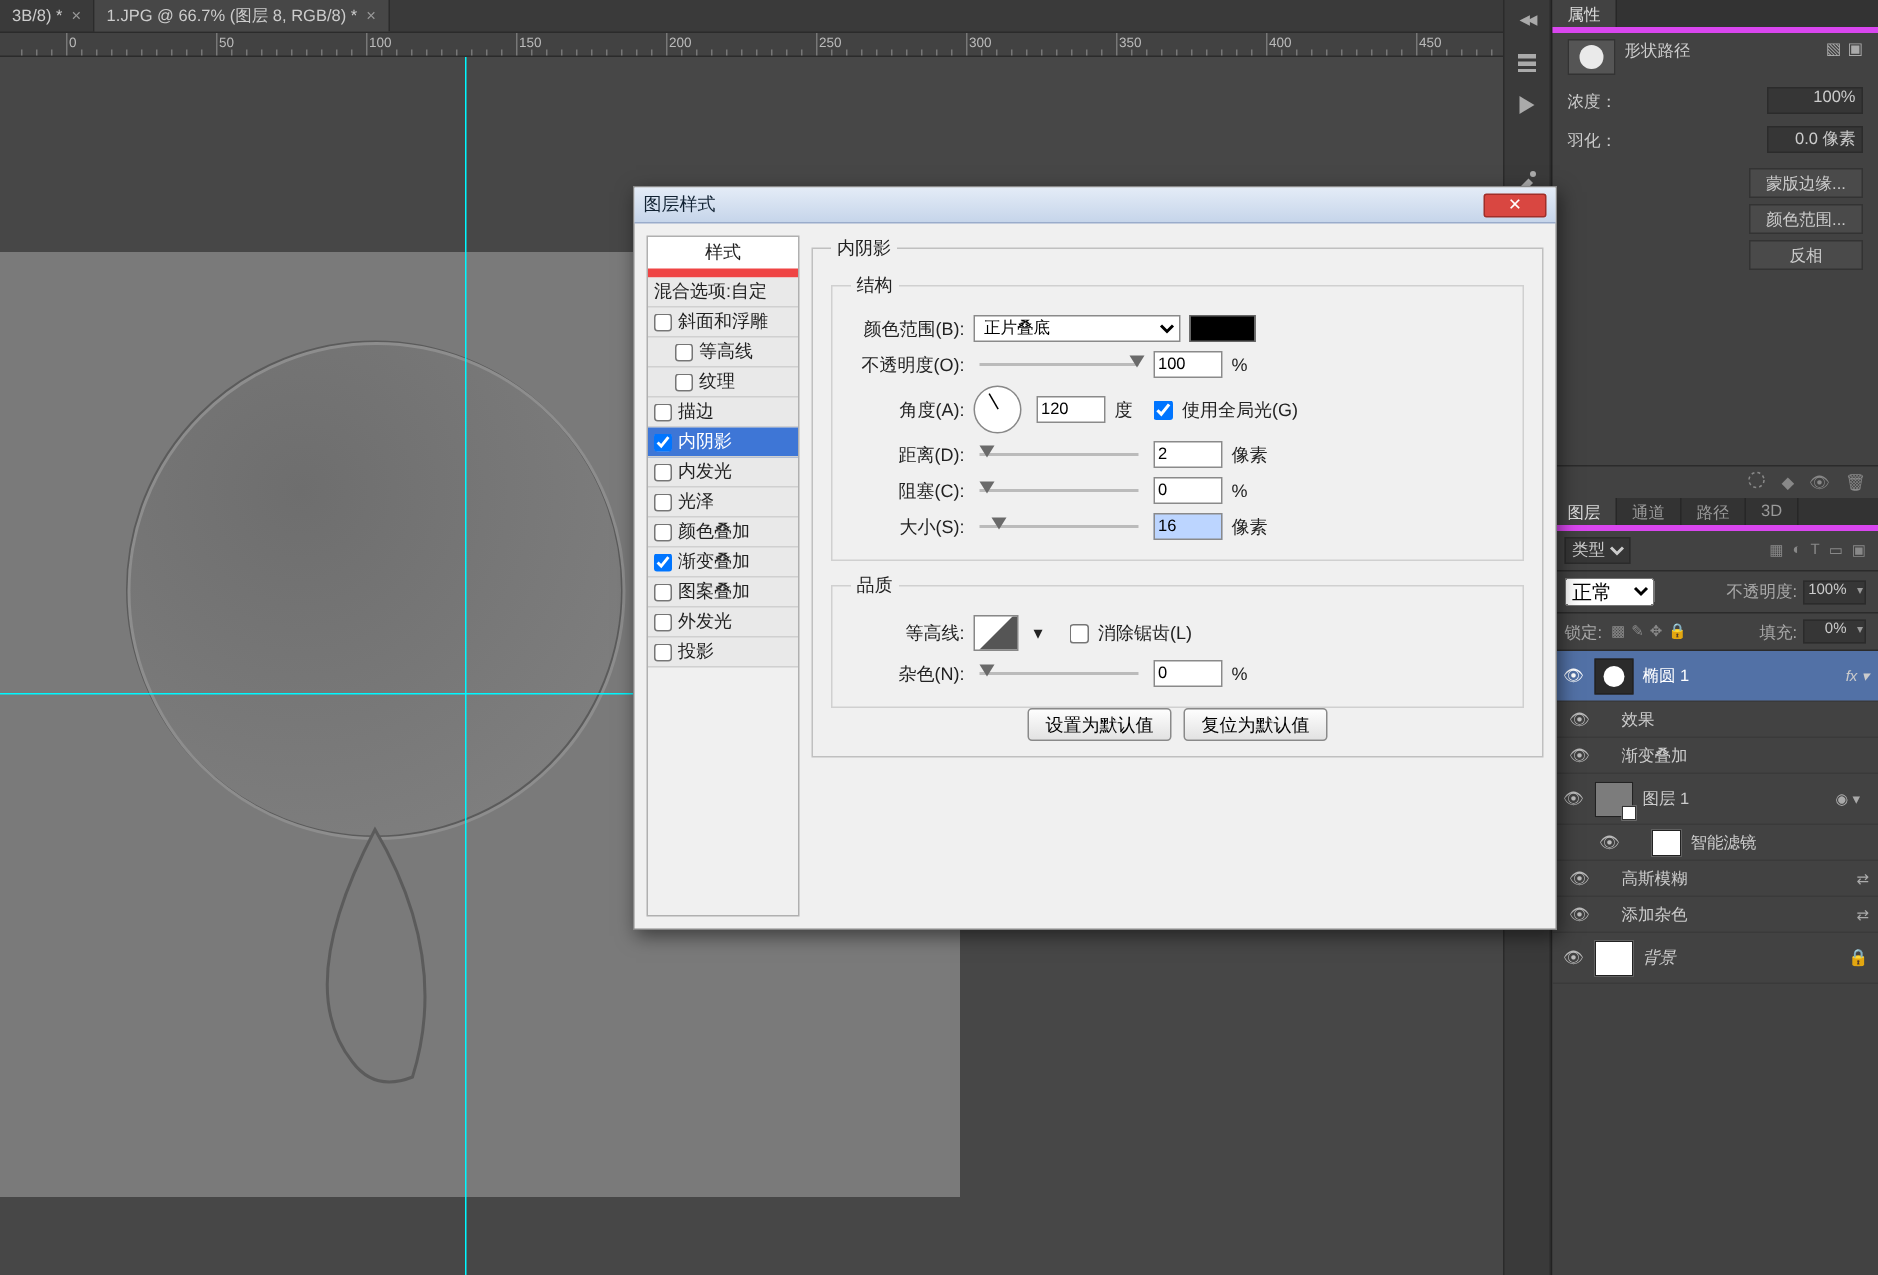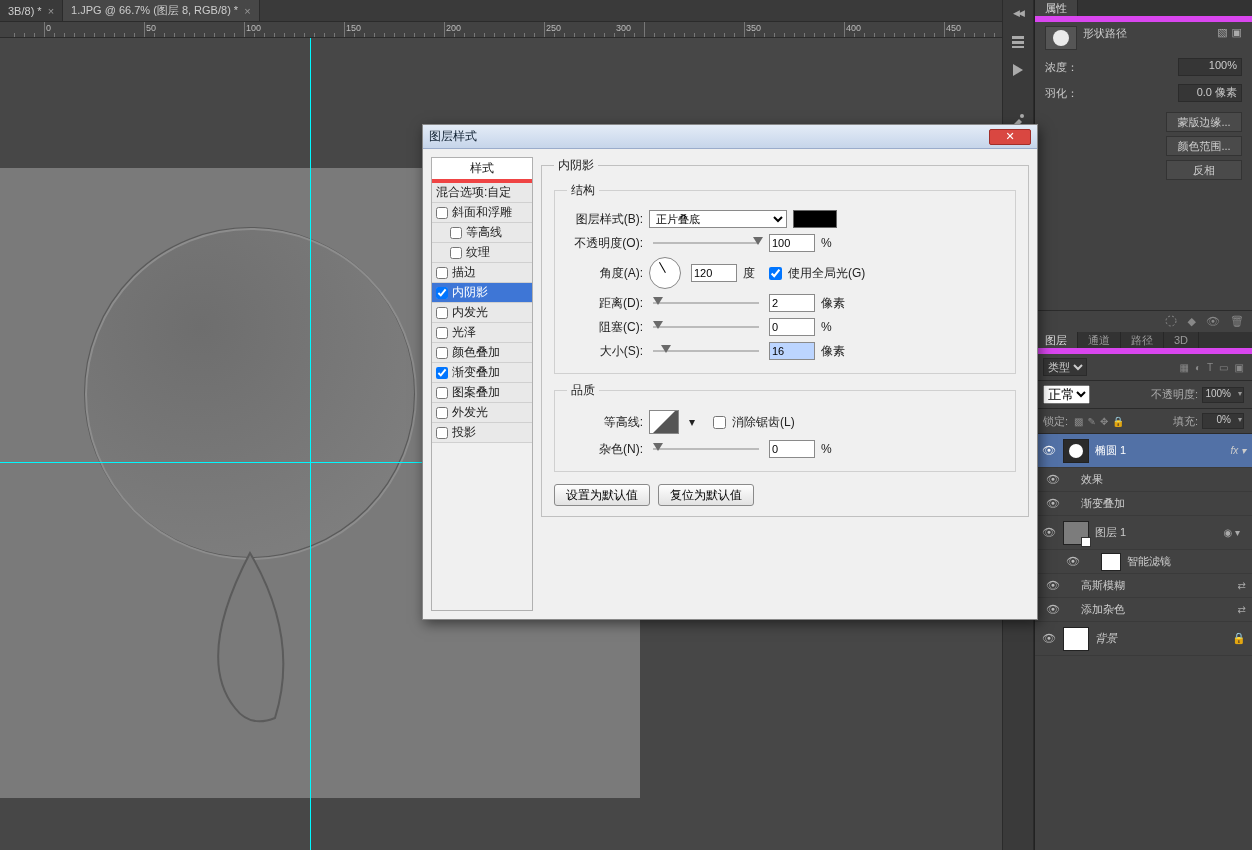--- a/index.html
+++ b/index.html
@@ -115,21 +115,21 @@
     border-left: 1px solid #222;
     display: flex;
     flex-direction: column;
     font-size: 11px;
   }
   .panel-tabs {
     height: 22px;
     display: flex;
     background: #333;
     align-items: stretch;
-    border-bottom: 6px solid #d946ef;
+    border-bottom: 4px solid #d946ef;
   }
   .panel-tab {
     padding: 0 10px;
     display: flex; align-items: center;
     color: #999;
     border-right: 1px solid #272727;
   }
   .panel-tab.active { background: #424242; color: #ddd; }
   .mask-header {
     display: flex; align-items: center; gap: 8px;
@@ -315,21 +315,21 @@
     display: flex;
     padding: 8px;
     gap: 8px;
   }
   .dlg-left {
     width: 102px;
     border: 1px solid #b0b0b0;
   }
   .dlg-left-head {
     background: #fff;
-    border-bottom: 4px solid #ef4444;
+    border-bottom: 6px solid #ef4444;
     text-align: center;
     padding: 2px 0;
     font-size: 12px;
   }
   .dlg-left-list {
     background: #e9e9e9;
   }
   .dlg-left-item {
     display: flex; align-items: center;
     height: 20px;
@@ -411,22 +411,22 @@
     border-left: 5px solid transparent;
     border-right: 5px solid transparent;
     border-top: 8px solid #6a6a6a;
   }
   .contour-swatch {
     width: 30px; height: 24px;
     background: linear-gradient(135deg,#fff 49%,#555 51%);
     border: 1px solid #888;
   }
   .form-btns {
-    display: flex; gap: 8px; justify-content: flex-start;
-    margin-top: 12px;
+    display: flex; gap: 8px; justify-content: center;
+    margin-top: 0;
   }
   .win-btn {
     height: 22px;
     min-width: 96px;
     padding: 0 10px;
     background: linear-gradient(#fefefe,#e2e2e2);
     border: 1px solid #8a8a8a;
     border-radius: 3px;
     font-size: 12px;
   }
@@ -532,21 +532,21 @@
       <div class="tick minor" style="left: 554px;"></div>
       <div class="tick minor" style="left: 564px;"></div>
       <div class="tick minor" style="left: 574px;"></div>
       <div class="tick minor" style="left: 584px;"></div>
       <div class="tick minor" style="left: 594px;"></div>
       <div class="tick minor" style="left: 604px;"></div>
       <div class="tick minor" style="left: 614px;"></div>
       <div class="tick minor" style="left: 624px;"></div>
       <div class="tick minor" style="left: 634px;"></div>
       <div class="tick" style="left: 644px;"></div>
-      <div class="tick-label" style="left: 616px;">300</div>
+      <div class="tick-label" style="left: 646px;">300</div>
       <div class="tick minor" style="left: 654px;"></div>
       <div class="tick minor" style="left: 664px;"></div>
       <div class="tick minor" style="left: 674px;"></div>
       <div class="tick minor" style="left: 684px;"></div>
       <div class="tick minor" style="left: 694px;"></div>
       <div class="tick minor" style="left: 704px;"></div>
       <div class="tick minor" style="left: 714px;"></div>
       <div class="tick minor" style="left: 724px;"></div>
       <div class="tick minor" style="left: 734px;"></div>
       <div class="tick" style="left: 744px;"></div>
@@ -713,21 +713,21 @@
     </select>
     <div class="layers-toolbar-icons">
       <span>▦</span>
       <span>◐</span>
       <span>T</span>
       <span>▭</span>
       <span>▣</span>
     </div>
   </div>
   <div class="layers-row2">
-    <select style="width:47px">
+    <select style="width:60px">
       <option>正常</option>
     </select>
     <div class="right">
       <span>不透明度:</span>
       <span class="opac-field">100%</span>
     </div>
   </div>
   <div class="layers-row3">
     <span>锁定:</span>
     <div class="lock-icons">
@@ -859,21 +859,21 @@
     </div>
 
     <div class="dlg-center">
       <fieldset class="group">
         <legend>内阴影</legend>
 
         <fieldset class="group" style="border:1px solid #d0d0d0;margin-bottom:8px">
           <legend>结构</legend>
 
           <div class="form-row">
-            <label class="l">图层样式(B):</label>
+            <label class="l">颜色范围(B):</label>
             <select>
               <option>正片叠底</option>
             </select>
             <div class="swatch"></div>
           </div>
 
           <div class="form-row">
             <label class="l">不透明度(O):</label>
             <div class="slider-track">
                 <div class="slider-thumb" style="left:100px"></div>

